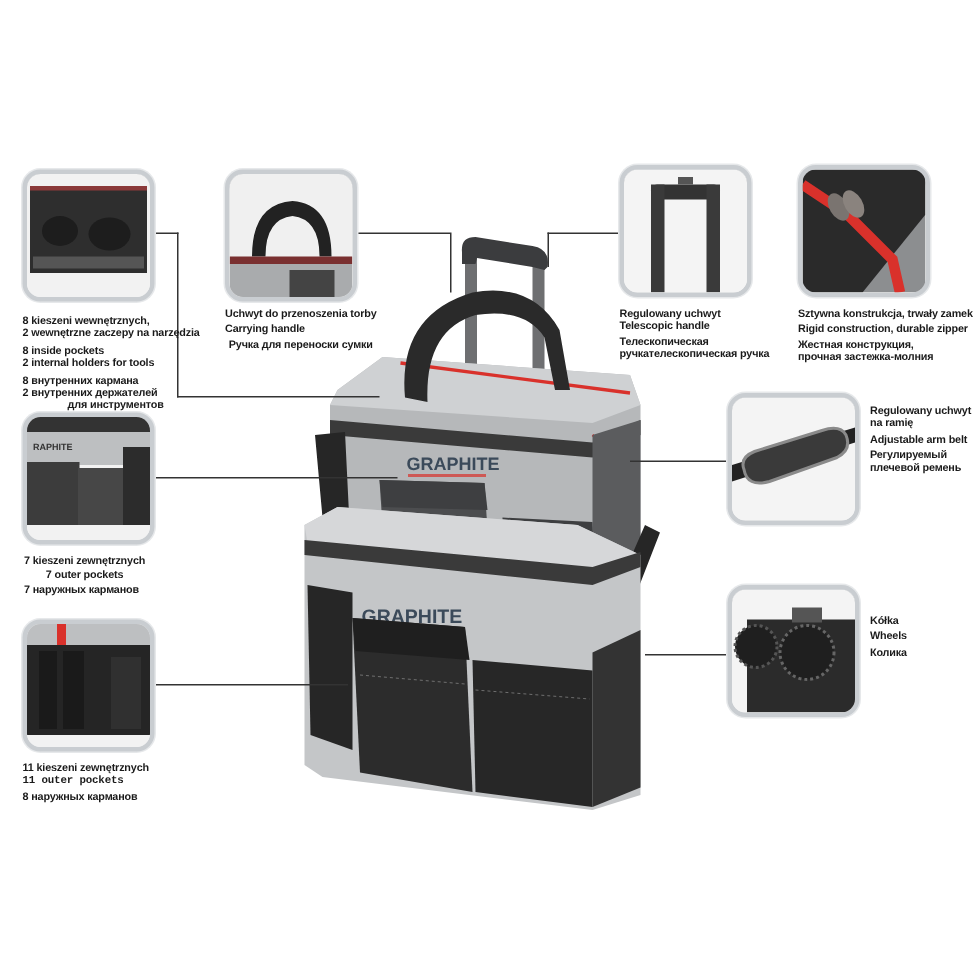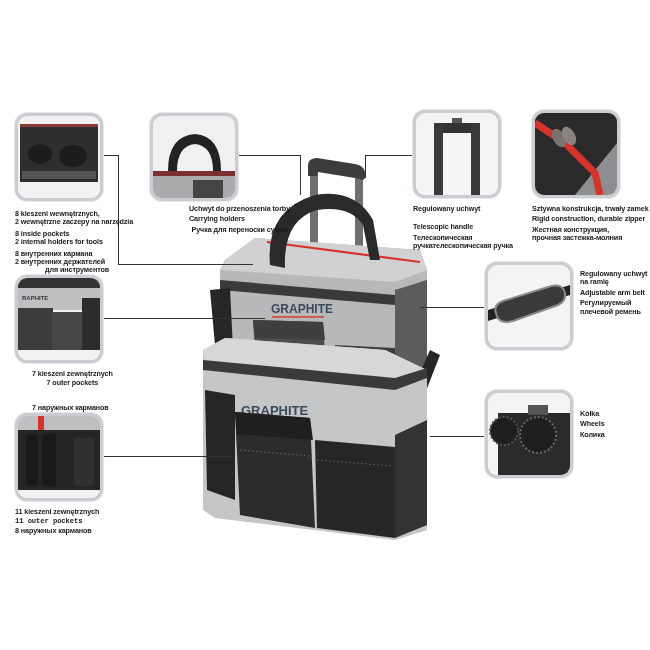--- a/index.html
+++ b/index.html
@@ -180,52 +180,52 @@
   <div>2 wewnętrzne zaczepy na narzędzia</div>
   <div class="gap"></div>
   <div>8 inside pockets</div>
   <div>2 internal holders for tools</div>
   <div class="gap"></div>
   <div>8 внутренних кармана</div>
   <div>2 внутренних держателей</div>
   <div style="padding-left:6px;text-align:center;">   для инструментов</div>
 </div>
 
-<div class="caption" style="left:150px;top:205px;margin-left:39px;">
+<div class="caption" style="left:150px;top:205px;">
   <div>Uchwyt do przenoszenia torby</div>
-  <div style="margin-top:2px;">Carrying holders</div>
+  <div style="margin-top:2px;">Carrying handle</div>
   <div style="margin-top:2px;text-align:center;">Ручка для переноски сумки</div>
 </div>
 
 <div class="caption" style="left:413px;top:205px;">
   <div>Regulowany uchwyt</div>
-  <div style="margin-top:10px;">Telescopic handle</div>
+  <div style="margin-top:0;">Telescopic handle</div>
   <div style="margin-top:2px;">Телескопическая</div>
   <div>ручкателескопическая ручка</div>
 </div>
 
 <div class="caption" style="left:532px;top:205px;">
   <div>Sztywna konstrukcja, trwały zamek</div>
   <div style="margin-top:2px;">Rigid construction, durable zipper</div>
   <div style="margin-top:2px;">Жестная конструкция,</div>
   <div>прочная застежка-молния</div>
 </div>
 
 <div class="caption" style="left:580px;top:270px;">
   <div>Regulowany uchwyt</div>
   <div>na ramię</div>
   <div style="margin-top:2px;">Adjustable arm belt</div>
   <div style="margin-top:2px;">Регулируемый</div>
   <div>плечевой ремень</div>
 </div>
 
-<div class="caption" style="left:32px;top:370px;">
+<div class="caption" style="left:16px;top:370px;">
   <div>7 kieszeni zewnętrznych</div>
   <div style="margin-top:1px;text-align:center;">7 outer pockets</div>
-  <div style="margin-top:16px;">7 наружных карманов</div>
+  <div style="margin-top:1px;">7 наружных карманов</div>
 </div>
 
 <div class="caption" style="left:580px;top:410px;">
   <div>Kółka</div>
   <div style="margin-top:2px;">Wheels</div>
   <div style="margin-top:2px;">Колика</div>
 </div>
 
 <div class="caption" style="left:15px;top:508px;">
   <div>11 kieszeni zewnętrznych</div>

